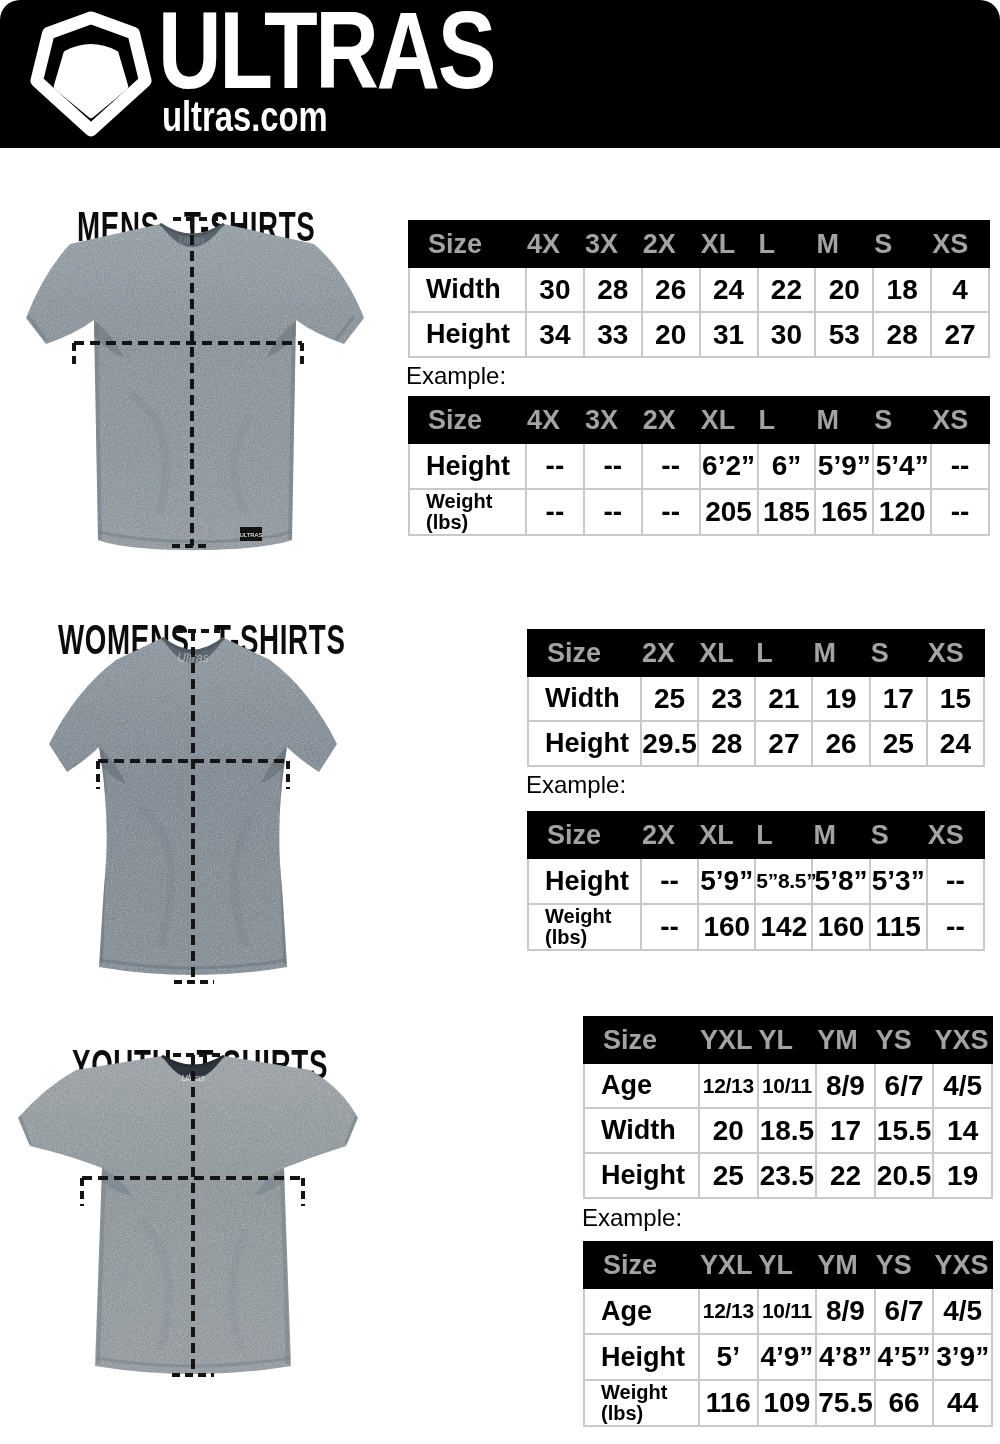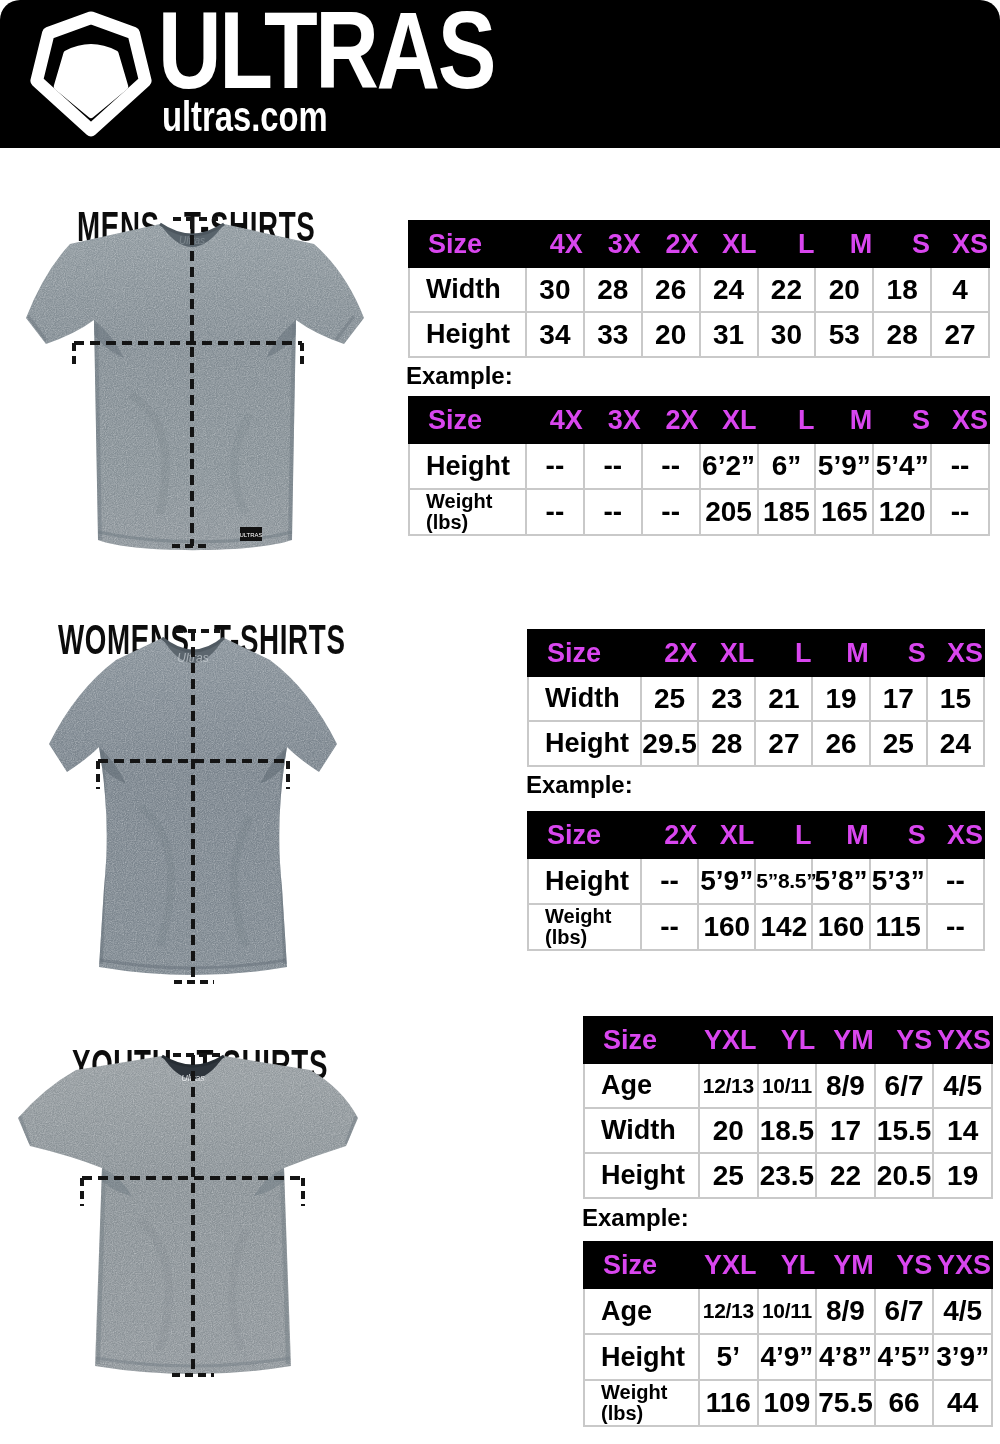--- a/index.html
+++ b/index.html
@@ -15,32 +15,32 @@
          line-height:1;transform:scaleX(0.78);transform-origin:0 0;white-space:nowrap;letter-spacing:0;}
 
   
   .section-title{position:absolute;font-size:42px;font-weight:bold;color:#0c0c0c;line-height:1;
         letter-spacing:1px;word-spacing:24px;white-space:nowrap;transform:scaleX(0.66);transform-origin:0 0;}
   .pos-mtitle{left:77px;top:171px;}
   .pos-wtitle{left:58px;top:584px;}
   .pos-ytitle{left:72px;top:1009px;}
 
   
-  .example-label{position:absolute;font-size:24px;font-weight:bold;color:#000;line-height:1;}
+  .example-label{position:absolute;font-size:24px;font-weight:normal;color:#000;line-height:1;}
   .pos-mex{left:406px;top:364px;}
   .pos-wex{left:526px;top:773px;}
   .pos-yex{left:582px;top:1206px;}
 
   
   .size-table{position:absolute;border-collapse:collapse;table-layout:fixed;background:#fff;}
   .size-table,.size-table tbody th,.size-table tbody td{border:2px solid #c9c9c9;}
-  .size-table thead th{background:#000;color:#d946ef;border:2px solid #000;font-size:27px;
+  .size-table thead th{background:#000;color:#a3a3a3;border:2px solid #000;font-size:27px;
         font-weight:bold;height:44px;padding:0;}
   .size-table thead th:first-child{text-align:left;padding-left:18px;}
-  .size-table thead th:not(:first-child){text-align:right;}
+  .size-table thead th:not(:first-child){text-align:left;}
   .size-table tbody tr{height:45px;}
   .size-table.ex tbody tr{height:46px;}
   .size-table tbody th{text-align:left;padding:0 0 0 16px;font-size:27px;font-weight:bold;background:#fff;}
   .size-table tbody td{text-align:center;font-size:28px;font-weight:bold;background:#fff;padding:0;}
   .size-table .r-label.multi{font-size:20px;line-height:1.05;white-space:pre-line;}
   .size-table .cell-small{font-size:21px;letter-spacing:-0.3px;}
   .w-mens  col.c-label{width:117px;}
   .w-womens col.c-label{width:113px;}
   .w-youth col.c-label{width:115px;}
   .pos-m1{left:408px;top:220px;width:582px;}

